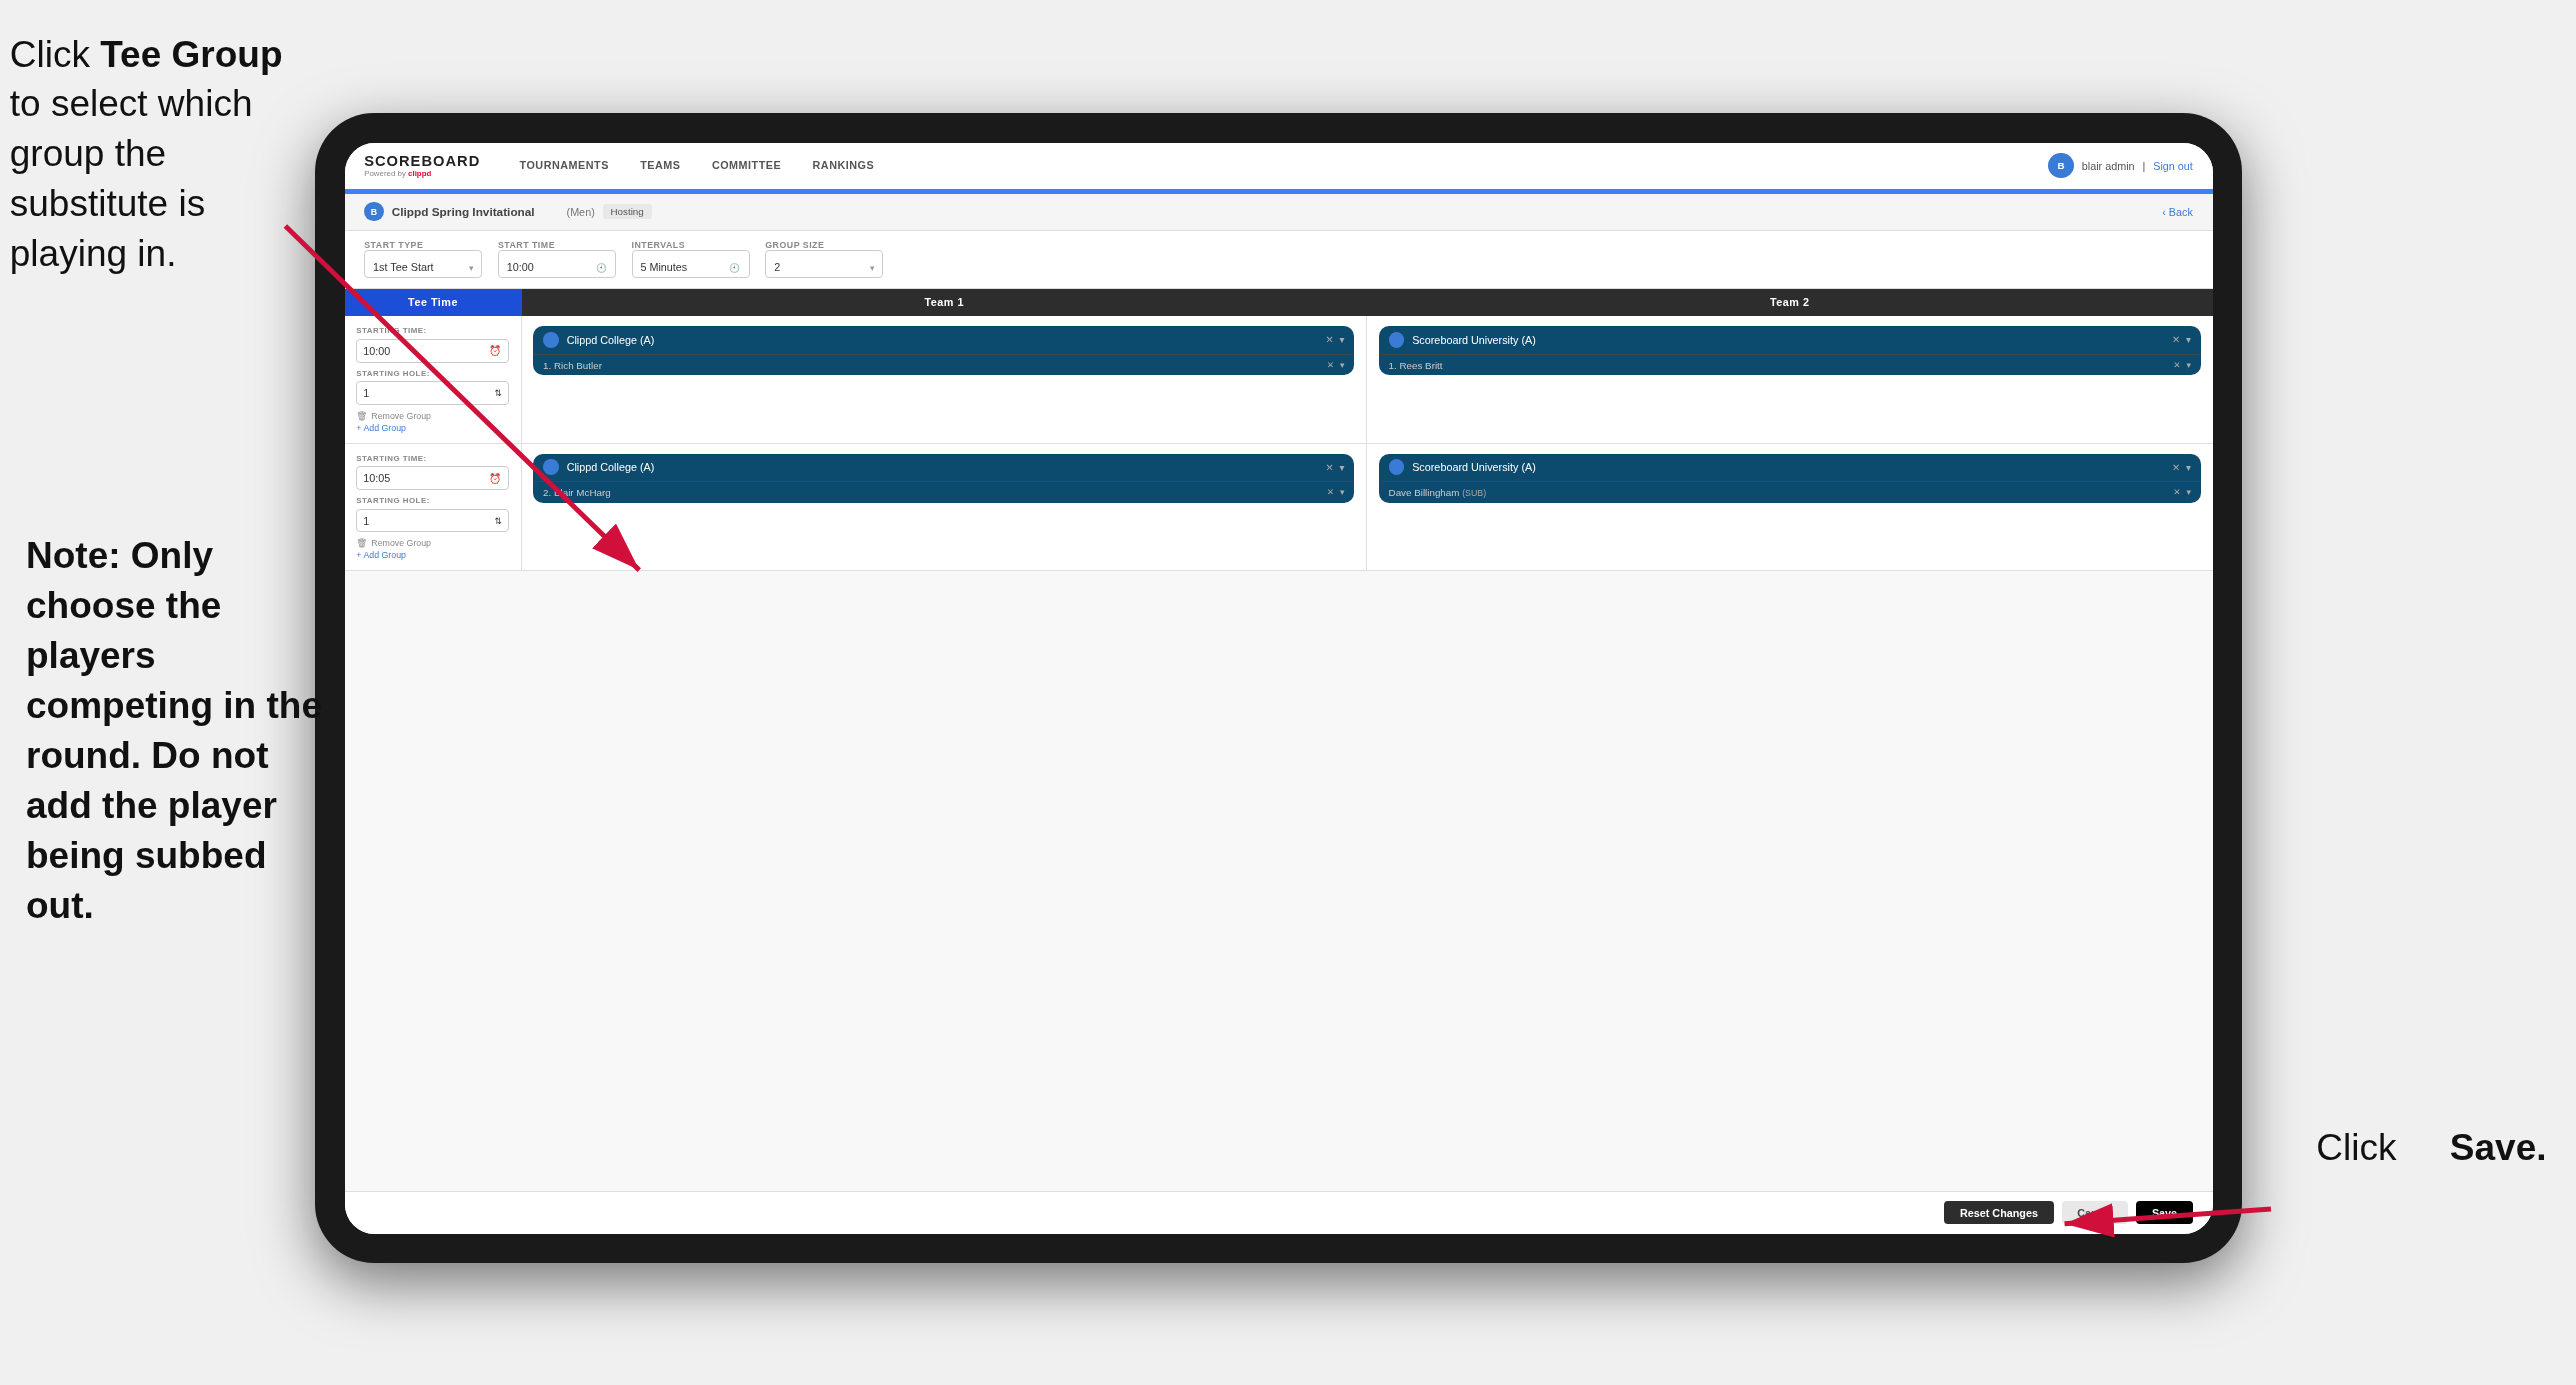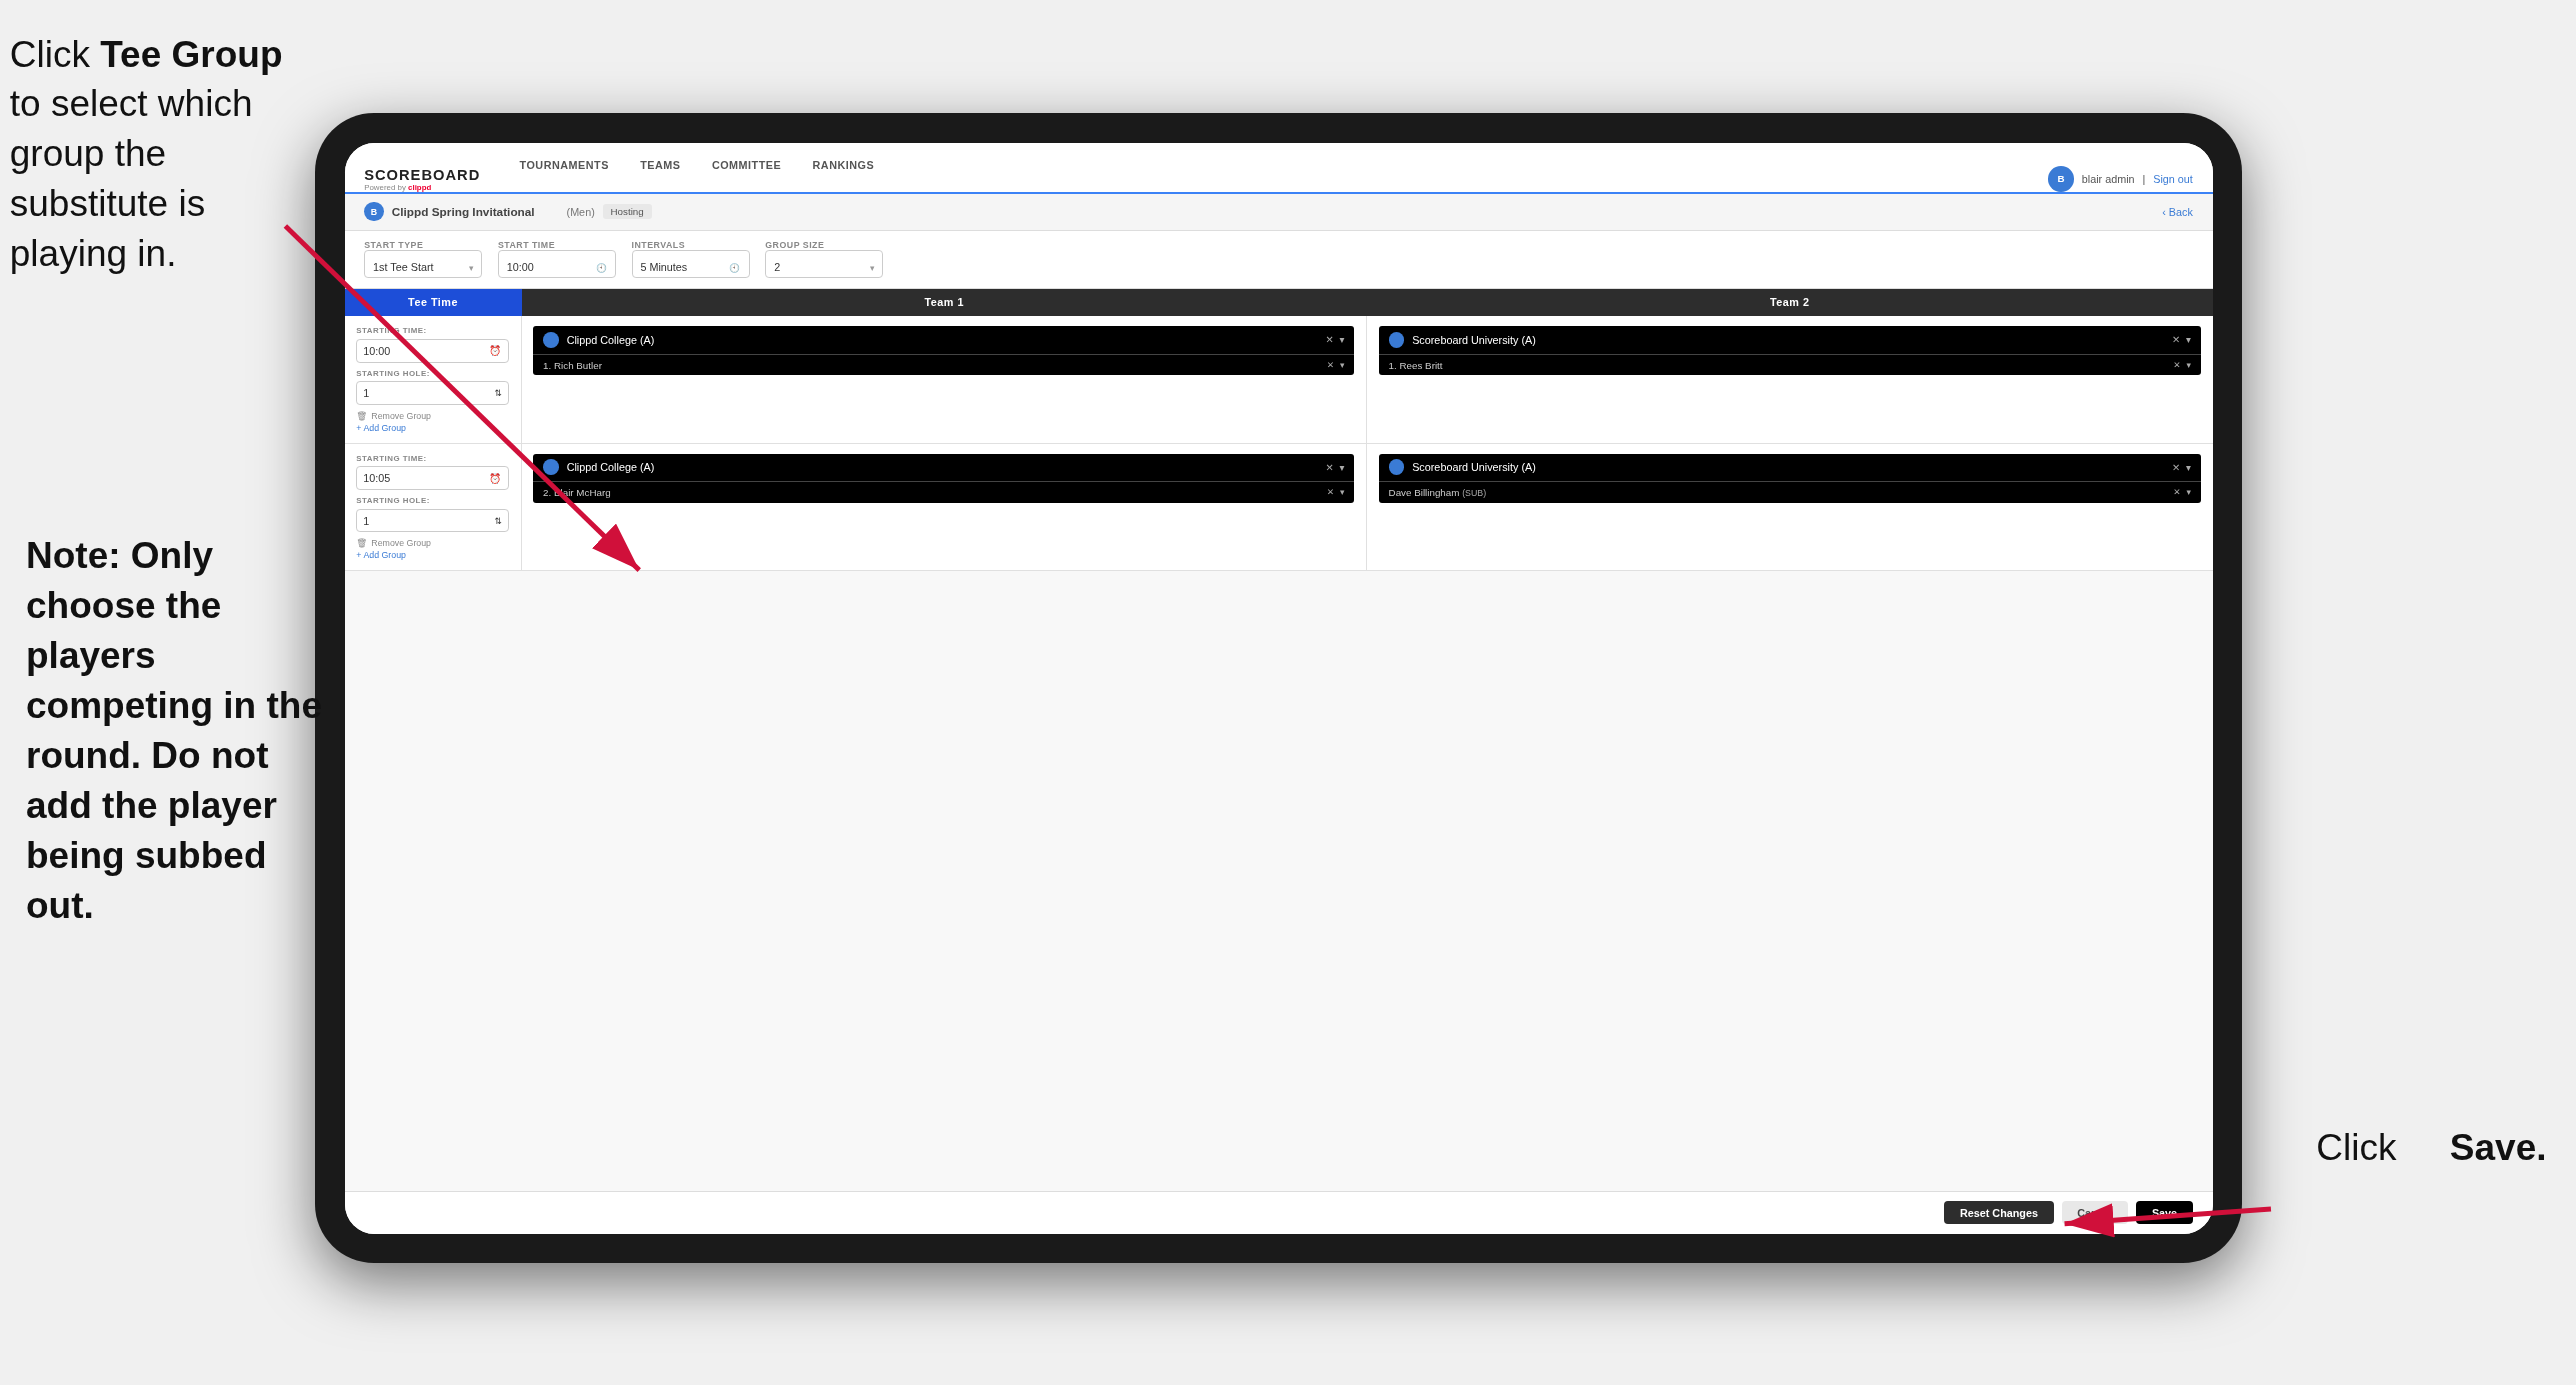--- a/index.html
+++ b/index.html
@@ -74,23 +74,23 @@
       background: #fff;
       border-radius: 29.5px;
       overflow: hidden;
       display: flex;
       flex-direction: column;
     }
 
     
     .navbar {
       background: #fff;
-      border-bottom: 2px solid #3b82f6;
-      display: flex;
-      align-items: flex-end;
+      border-bottom: 5px solid #3b82f6;
+      display: flex;
+      align-items: center;
       padding: 0 19.7px;
       height: 51px;
       flex-shrink: 0;
     }
     .navbar-brand {
       display: flex;
       flex-direction: column;
       margin-right: 23.6px;
     }
     .navbar-brand .scoreboard-text {
@@ -299,22 +299,22 @@
     }
 
     .team-col {
       padding: 9.8px 11.8px;
       background: #fff;
       border-right: 1px solid #e0e0e0;
     }
     .team-col:last-child { border-right: none; }
 
     .team-entry {
-      background: #000000;
-      border-radius: 3px;
+      background: #0c4a6e;
+      border-radius: 10px;
       margin-bottom: 5.9px;
     }
     .team-entry-header {
       display: flex;
       align-items: center;
       padding: 5.9px 9.8px;
       gap: 7.9px;
       border-bottom: 1px solid #444;
     }
     .team-dot {

